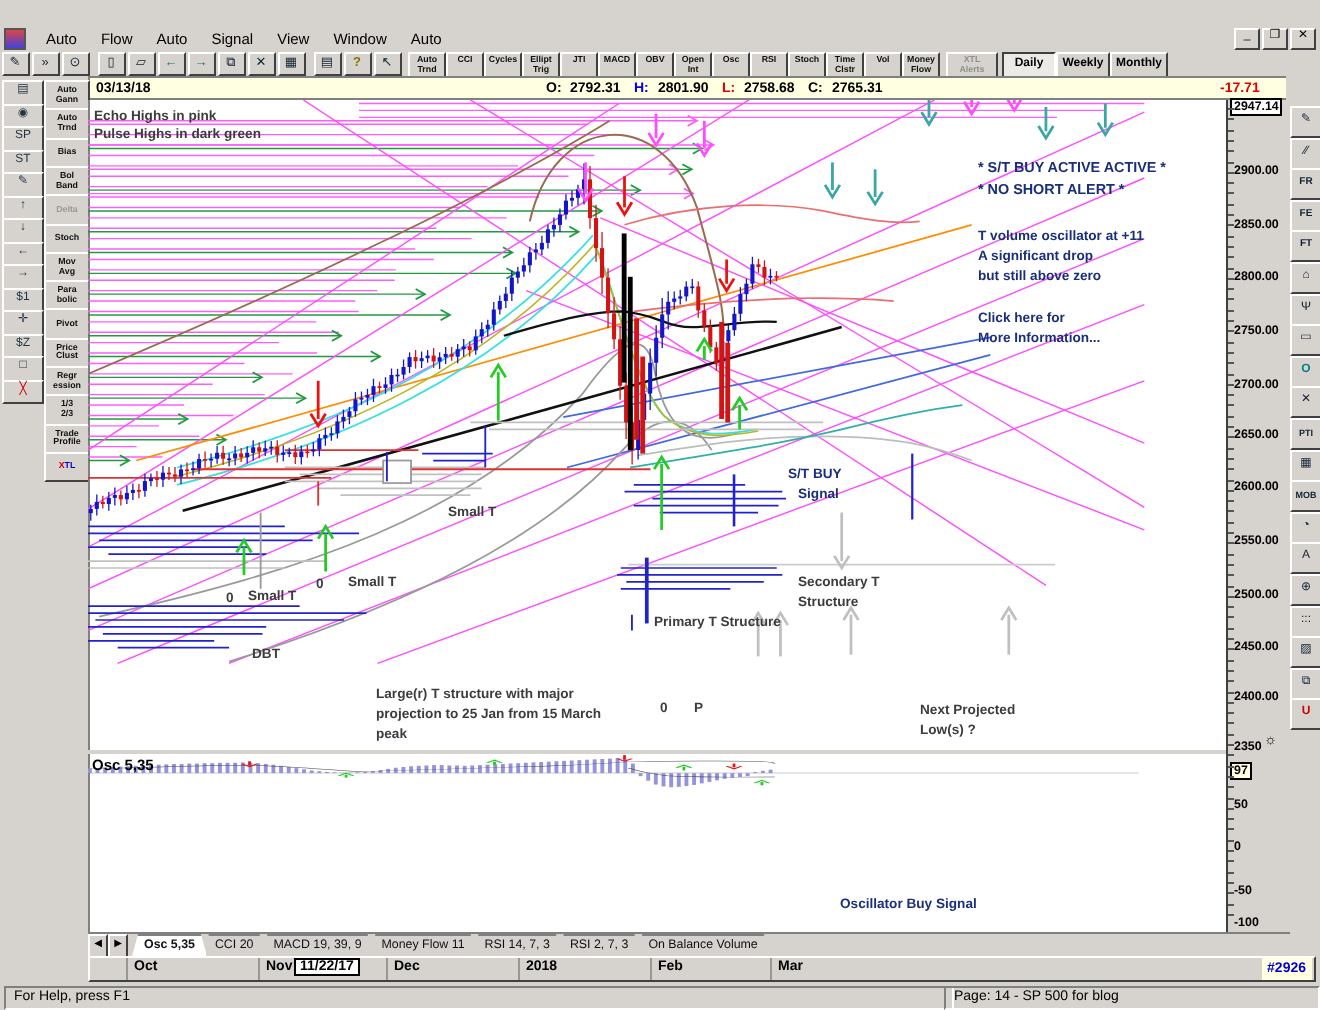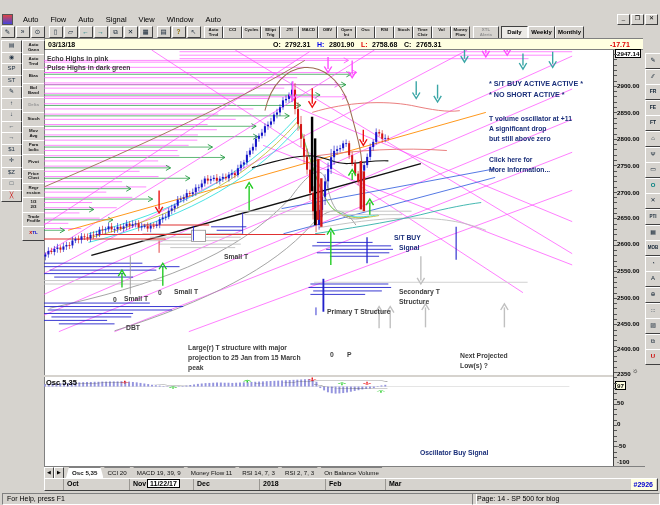--- a/index.html
+++ b/index.html
@@ -882,21 +882,21 @@
         <span class="ric" style="top: 280.2px;">▨</span>
         <span class="ric" style="top: 295.8px;">⧉</span>
         <span class="ric" style="top: 311.4px; color: rgb(204, 0, 0); font-weight: bold;">U</span>
       </div>
   </div>
 
   <div id="annots">
     <div class="annot" style="left:47px;top:55px">Echo Highs in pink</div>
     <div class="annot" style="left:47px;top:63.5px">Pulse Highs in dark green</div>
     <div class="annot navy big" style="left:489px;top:79px">* S/T BUY ACTIVE ACTIVE *</div>
-    <div class="annot navy big" style="left:489px;top:90px">* NO SHORT ACTIVE *</div>
+    <div class="annot navy big" style="left:489px;top:90px">* NO SHORT ALERT *</div>
     <div class="annot navy" style="left:489px;top:115px">T volume oscillator at +11</div>
     <div class="annot navy" style="left:489px;top:125px">A significant drop</div>
     <div class="annot navy" style="left:489px;top:135px">but still above zero</div>
     <div class="annot navy" style="left:489px;top:156px">Click here for</div>
     <div class="annot navy" style="left:489px;top:166px">More Information...</div>
     <div class="annot navy" style="left:394px;top:234px">S/T BUY</div>
     <div class="annot navy" style="left:399px;top:244px">Signal</div>
     <div class="annot" style="left:224px;top:253px">Small T</div>
     <div class="annot" style="left:158px;top:289px">0</div>
     <div class="annot" style="left:174px;top:288px">Small T</div>

